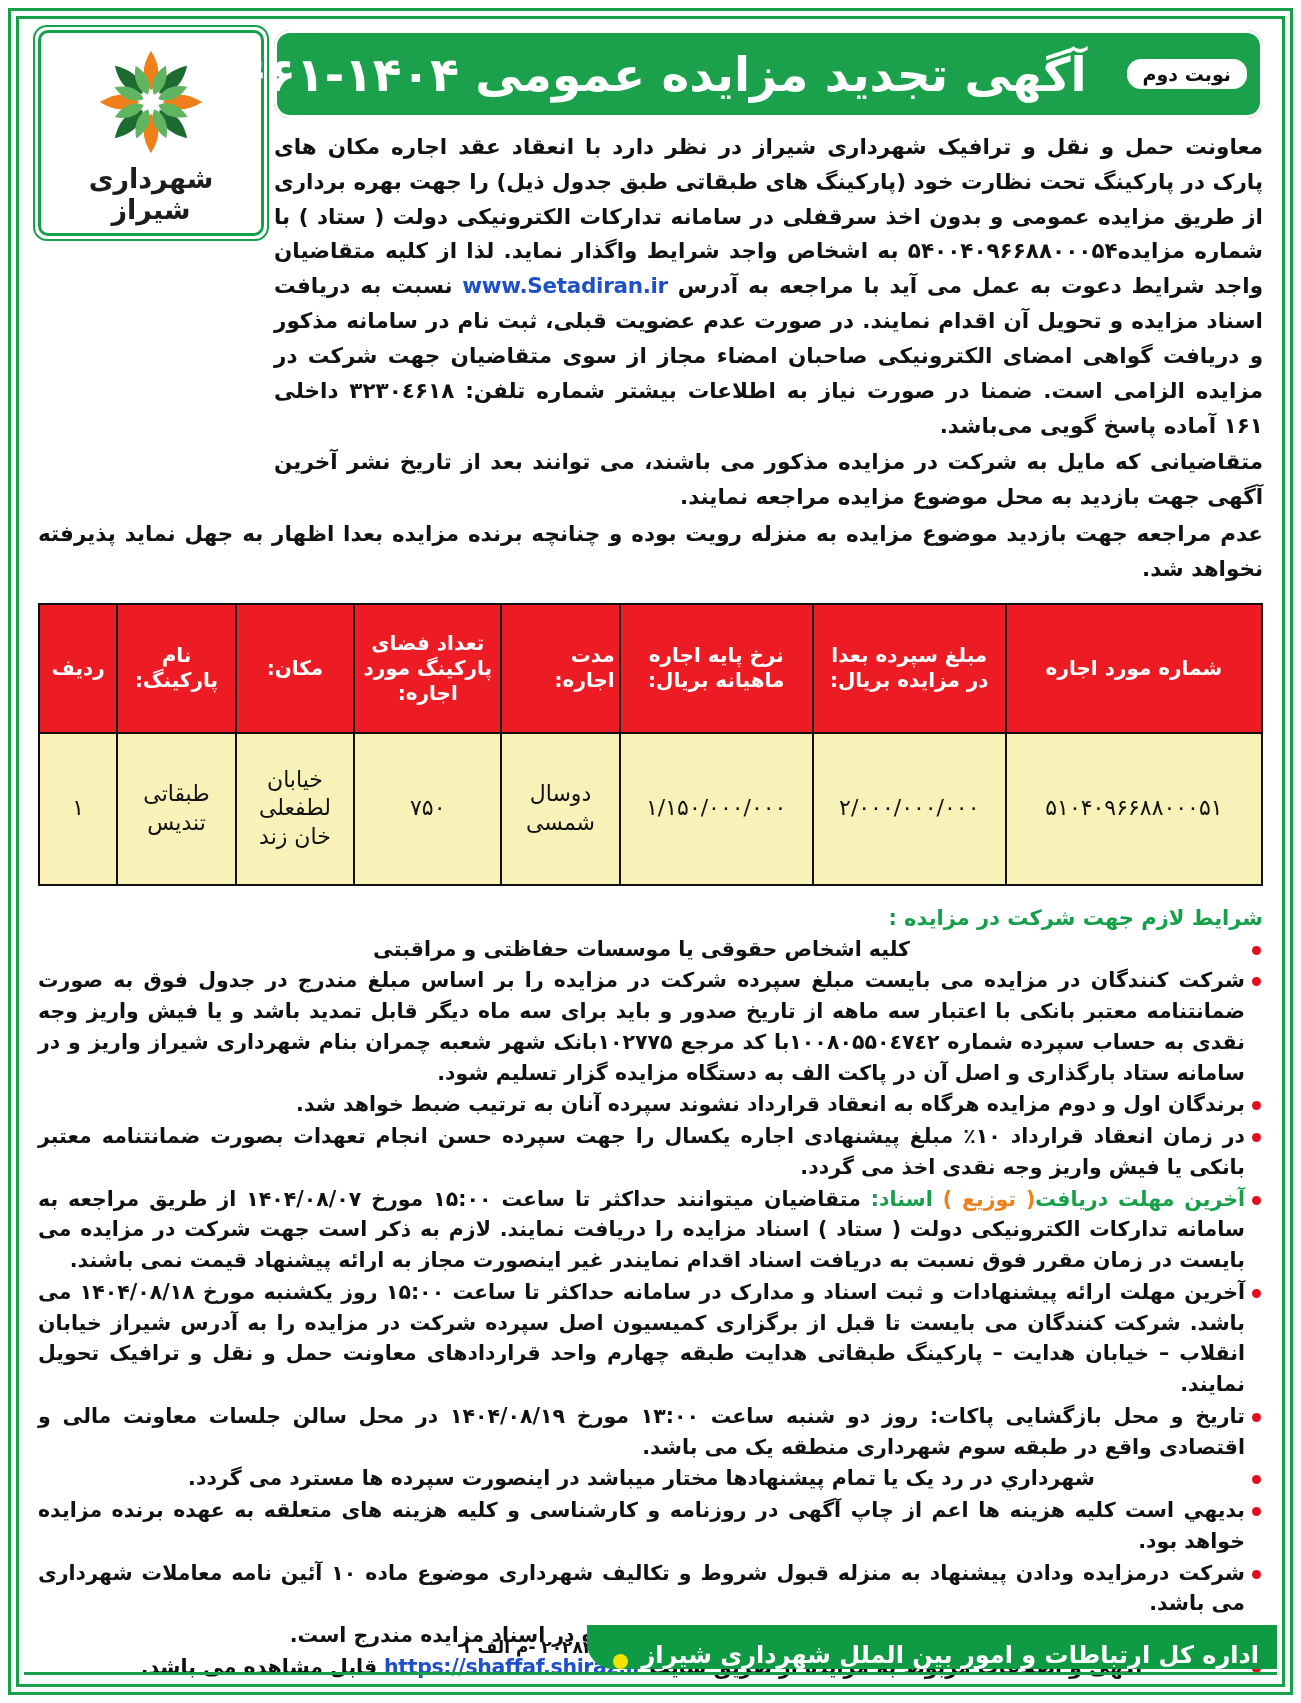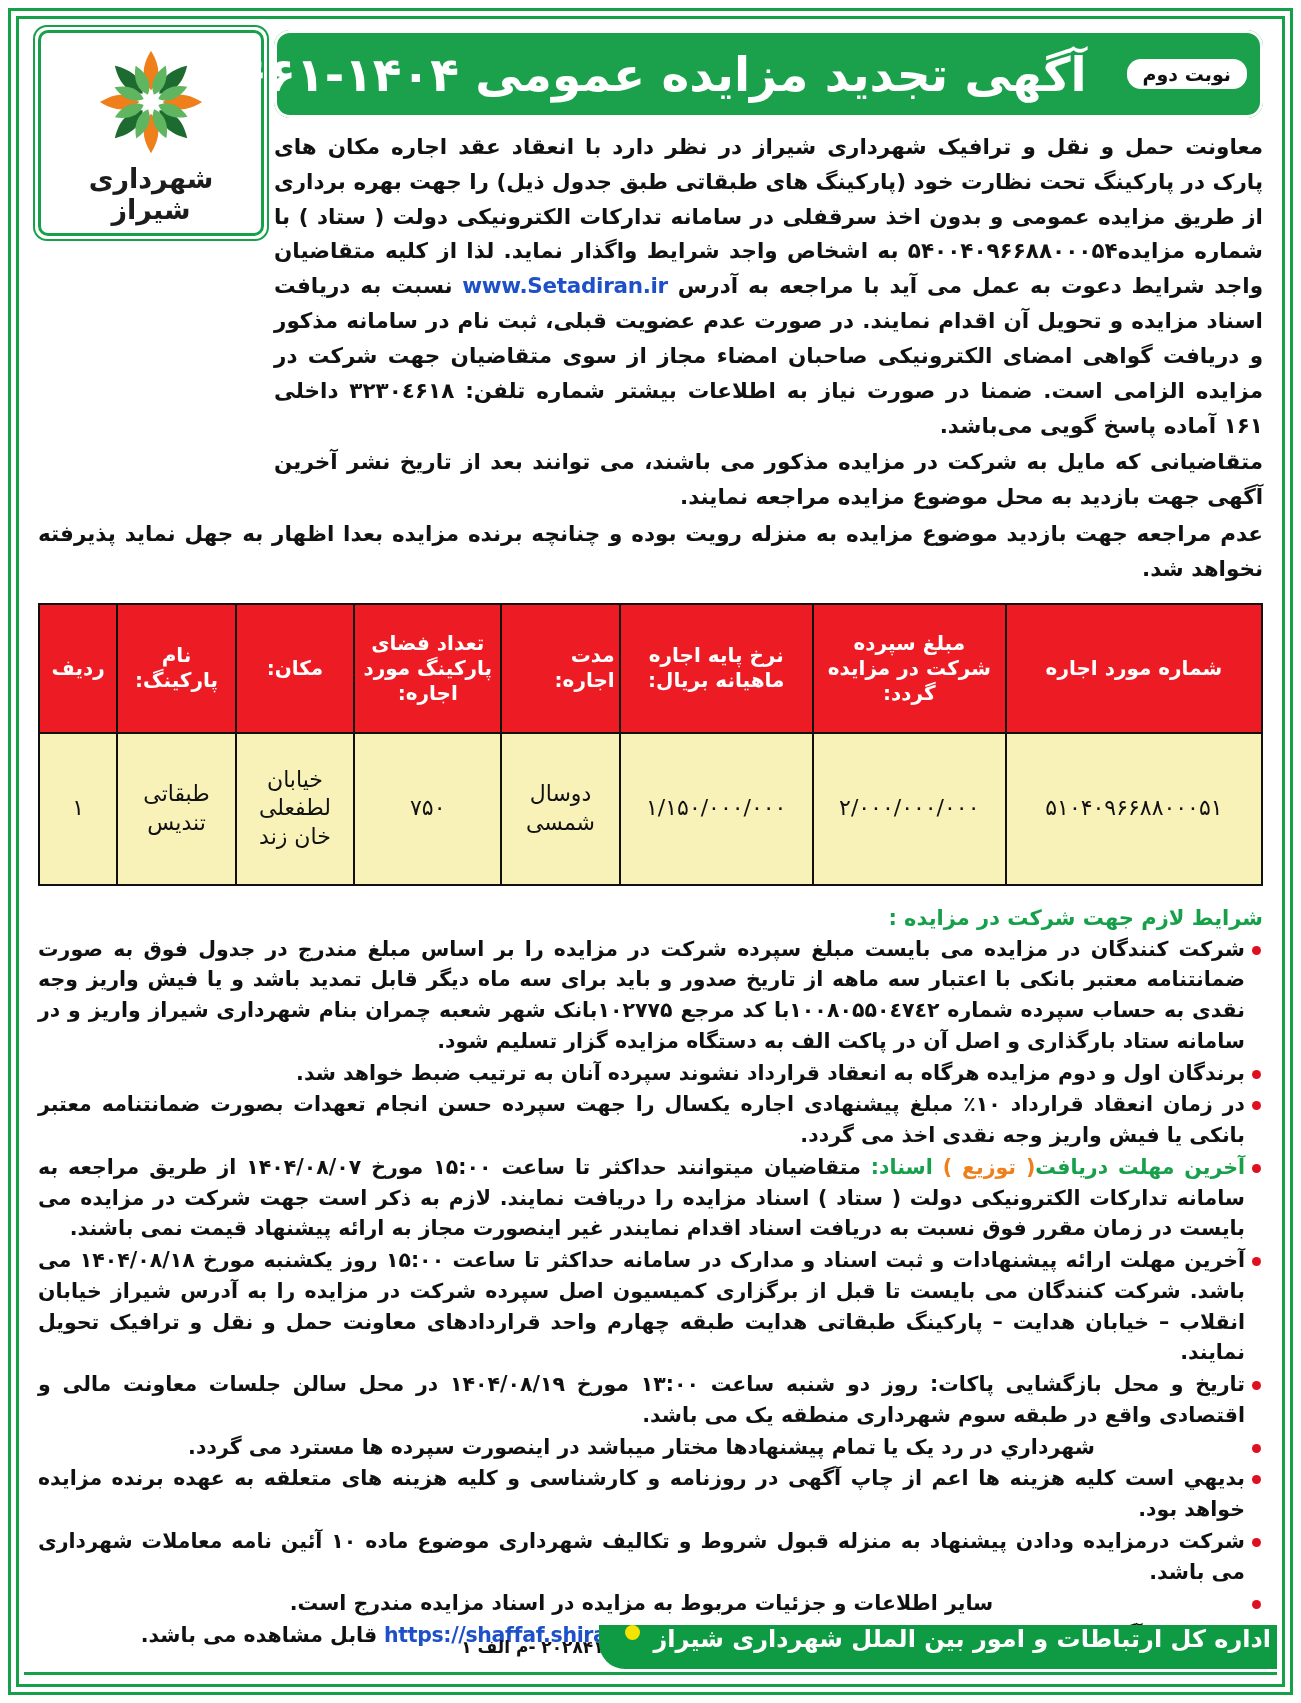--- a/index.html
+++ b/index.html
@@ -243,23 +243,23 @@
   }
   .footer-bar{
     position:absolute;
     right:0;bottom:10px;
     height:44px;
     width:auto;
     min-width:560px;
     background:#0f9b43;
     border-radius:0 0 0 26px;
     display:flex;
-    align-items:flex-start;
+    align-items:flex-end;
     justify-content:flex-start;
-    padding:0 6px 0 26px;
+    padding:0 18px 0 26px;
     box-sizing:border-box;
     gap:14px;
   }
   .footer-text{
     color:#fff;
     font-size:24px;
     font-weight:bold;
     white-space:nowrap;
     letter-spacing:-0.5px;
   }
@@ -375,21 +375,21 @@
       <div class="intro2">متقاضیانی که مایل به شرکت در مزایده مذکور می باشند، می توانند بعد از تاریخ نشر آخرین آگهی جهت بازدید به محل موضوع مزایده مراجعه نمایند.</div>
     </div>
   </div>
 
   <div class="intro2" style="margin-top:2px;position:relative;z-index:2;">عدم مراجعه جهت بازدید موضوع مزایده به منزله رویت بوده و چنانچه برنده مزایده بعدا اظهار به جهل نماید پذیرفته نخواهد شد.</div>
 
   <table class="auction">
     <thead>
       <tr>
         <th class="col-num">شماره مورد اجاره</th>
-        <th class="col-dep">مبلغ سپرده شرکت در مزایده گردد:</th>
+        <th class="col-dep">مبلغ سپرده بعدا در مزایده بریال:</th>
         <th class="col-rate">نرخ پایه اجاره ماهیانه بریال:</th>
         <th class="col-dur">مدت اجاره:</th>
         <th class="col-count">تعداد فضای پارکینگ مورد اجاره:</th>
         <th class="col-place">مکان:</th>
         <th class="col-name">نام پارکینگ:</th>
         <th class="col-radif">ردیف</th>
       </tr>
     </thead>
     <tbody>
       <tr>
@@ -402,20 +402,23 @@
         <td>طبقاتی تندیس</td>
         <td>۱</td>
       </tr>
     </tbody>
   </table>
 
   <div class="cond-title">شرایط لازم جهت شرکت در مزایده :</div>
 
   <ul class="cond">
 
+    <li style="text-align:center;">
+      <span>کلیه  اشخاص حقوقی یا موسسات حفاظتی و مراقبتی</span>
+    </li>
 
     <li>
       <span>شرکت کنندگان در مزایده می بایست مبلغ سپرده شرکت در مزایده را بر اساس مبلغ مندرج در جدول فوق به صورت ضمانتنامه  معتبر بانکی با اعتبار سه ماهه از تاریخ صدور و باید برای سه ماه دیگر قابل تمدید باشد  و یا  فیش واریز وجه نقدی به حساب سپرده </span><span class="b">شماره ۱۰۰۸۰۵۵۰٤۷٤۲</span><span class="b">با کد مرجع </span><span class="b">۱۰۲۷۷۵بانک شهر شعبه چمران</span><span> بنام شهرداری شیراز واریز و در سامانه ستاد بارگذاری و اصل آن در پاکت الف به دستگاه مزایده گزار  تسلیم شود.</span>
     </li>
 
     <li>
       <span>برندگان اول و دوم مزایده هرگاه به انعقاد قرارداد نشوند سپرده آنان به ترتیب ضبط خواهد شد.</span>
     </li>
 
     <li>

